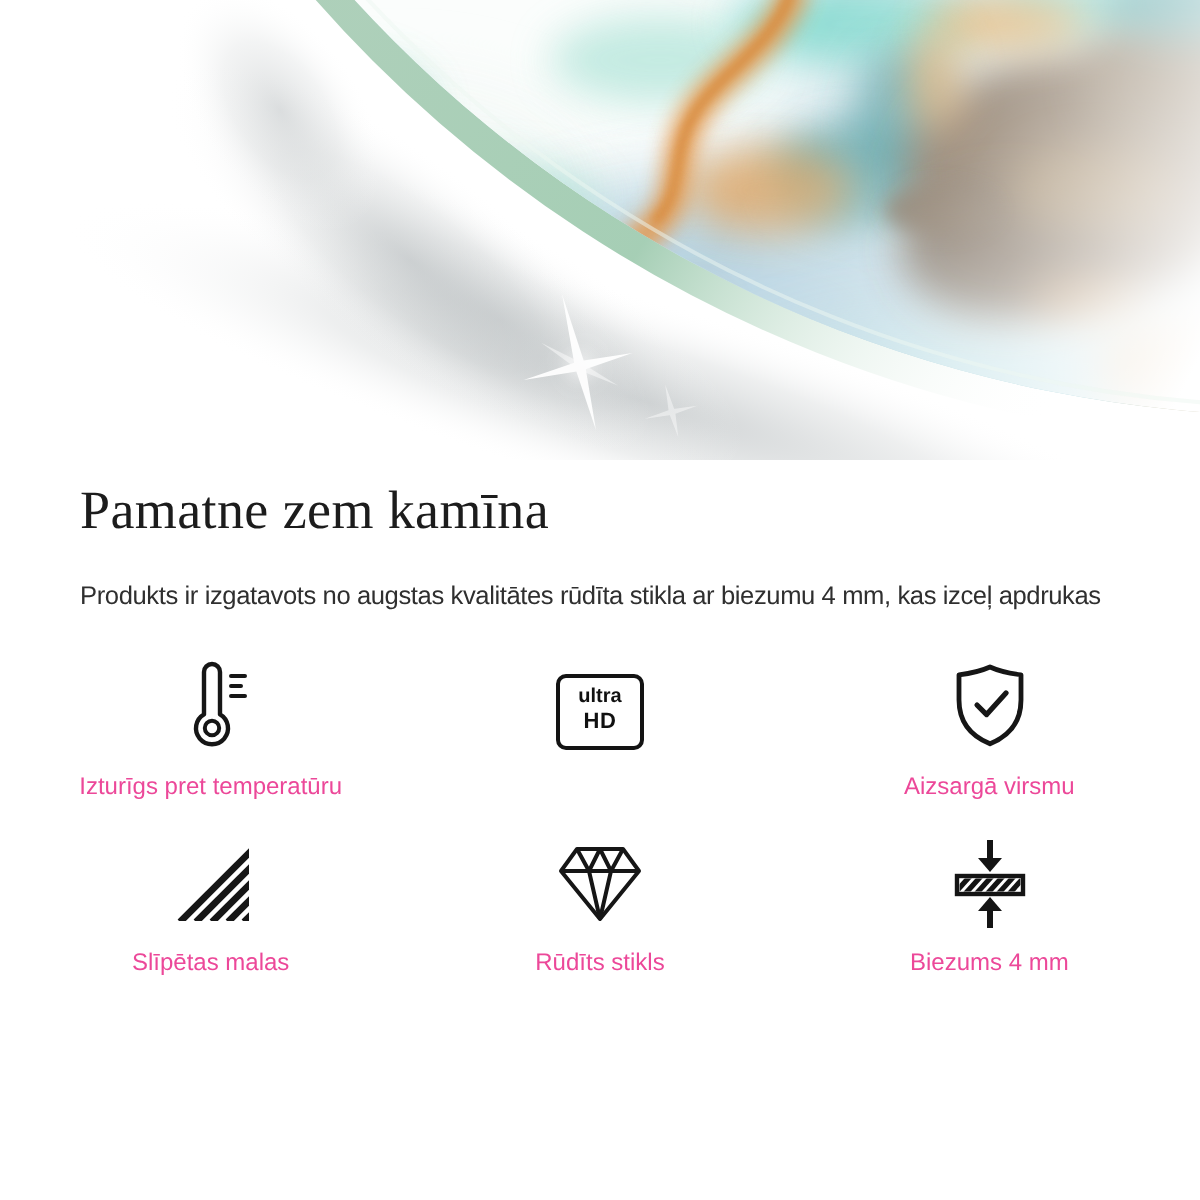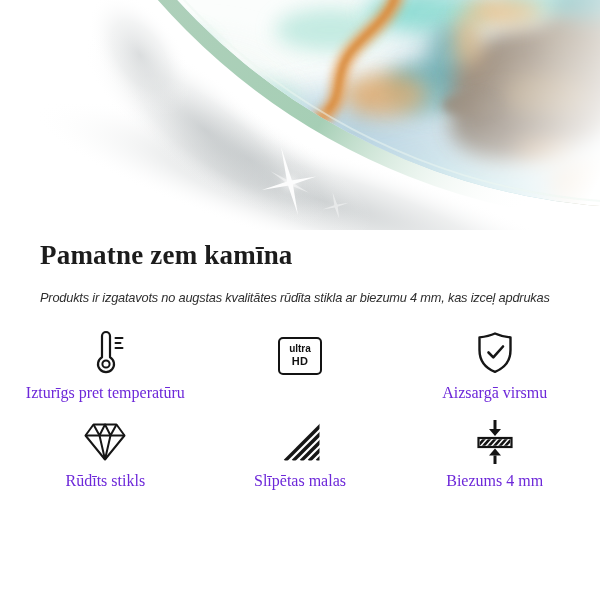--- a/index.html
+++ b/index.html
@@ -9,30 +9,30 @@
   }
   .page{width:600px;height:600px;position:relative;}
   .hero{width:600px;height:230px;display:block;}
   .hero svg{display:block;}
   .content{padding-left:40px;}
   h1{
     font-family:"Liberation Serif","DejaVu Serif",serif;
     font-weight:400;font-size:27px;line-height:33px;color:#1c1c1c;
     margin:9px 0 0 0;letter-spacing:.2px;
   }
-  h1 span{display:block;font-weight:bold;}
+  h1 span{display:block;}
   .desc{margin:13px 0 0 0;font-size:12.8px;line-height:25px;color:#2f2f2f;letter-spacing:-.2px;}
-  .pline{display:block;white-space:nowrap;font-style:italic;}
+  .pline{display:block;white-space:nowrap;}
   .features{
     margin:17px 0 0 -40px;padding:0 8px;width:584px;
     display:grid;grid-template-columns:repeat(3,1fr);row-gap:15px;
   }
   .feature{display:flex;flex-direction:column;align-items:center;}
   .ibox{height:50px;display:flex;align-items:flex-end;justify-content:center;}
-  .flabel{margin-top:9px;font-size:16px;line-height:14px;color:#6d28d9;text-align:center;font-family:Liberation Serif, serif;}
+  .flabel{margin-top:9px;font-size:12px;line-height:14px;color:#ec4899;text-align:center;}
   .icon-stroke{stroke:#161616;fill:none;}
   .uhd{
     width:40px;height:34px;border:2.5px solid #131313;border-radius:5px;
     display:flex;flex-direction:column;align-items:center;justify-content:center;
     margin-bottom:2px;color:#111;
   }
   .uhd-top{font-size:10px;font-weight:700;line-height:10px;}
   .uhd-bottom{font-size:11px;font-weight:700;line-height:15px;letter-spacing:.3px;}
 </style>
 </head>
@@ -176,48 +176,48 @@
             <path class="icon-stroke" stroke-width="2.4" stroke-linejoin="round" d="M24 4.5 C28.2 6.4 33.6 7.7 39.5 8.4 V21 c0 11.3 -6.4 18.2 -15.5 21.9 C14.9 39.2 8.5 32.3 8.5 21 V8.4 C14.4 7.7 19.8 6.4 24 4.5 Z"></path>
             <path class="icon-stroke" stroke-width="2.6" stroke-linecap="round" stroke-linejoin="round" d="M17.5 23.5 l4.8 4.8 L32 17.5"></path>
           </svg>
         </div>
         <div class="flabel">Aizsargā virsmu</div>
       </div>
 
       <div class="feature">
         <div class="ibox">
           <svg width="48" height="48" viewBox="0 0 48 48">
-            <g class="icon-stroke" stroke-width="2" stroke-linejoin="round">
-              <path d="M24 42.5 L4.5 18.5 L12.5 7.5 H35.5 L43.5 18.5 Z"></path>
-              <path d="M4.5 18.5 H43.5"></path>
-              <path d="M12.5 7.5 L18.5 18.5 L24 42.5 M35.5 7.5 L29.5 18.5 L24 42.5 M18.5 18.5 L24 7.5 L29.5 18.5"></path>
-            </g>
-          </svg>
-        </div>
-        <div class="flabel">Rūdīts stikls</div>
-      </div>
-
-      <div class="feature">
-        <div class="ibox">
-          <svg width="48" height="48" viewBox="0 0 48 48">
             <defs>
                 <clipPath id="bevclip">
                   <polygon points="5,43.5 43.5,5 43.5,43.5"></polygon>
                 </clipPath>
               </defs>
             <g clip-path="url(#bevclip)" stroke="#161616" stroke-width="3.4">
               <path d="M9 44 L48 5"></path>
               <path d="M17 44 L48 13"></path>
               <path d="M25 44 L48 21"></path>
               <path d="M33 44 L48 29"></path>
               <path d="M41 44 L48 37"></path>
             </g>
           </svg>
         </div>
         <div class="flabel">Slīpētas malas</div>
+      </div>
+
+      <div class="feature">
+        <div class="ibox">
+          <svg width="48" height="48" viewBox="0 0 48 48">
+            <g class="icon-stroke" stroke-width="2" stroke-linejoin="round">
+              <path d="M24 42.5 L4.5 18.5 L12.5 7.5 H35.5 L43.5 18.5 Z"></path>
+              <path d="M4.5 18.5 H43.5"></path>
+              <path d="M12.5 7.5 L18.5 18.5 L24 42.5 M35.5 7.5 L29.5 18.5 L24 42.5 M18.5 18.5 L24 7.5 L29.5 18.5"></path>
+            </g>
+          </svg>
+        </div>
+        <div class="flabel">Rūdīts stikls</div>
       </div>
 
       <div class="feature">
         <div class="ibox">
           <svg width="48" height="48" viewBox="0 0 48 48">
             <path d="M24 3 V12" stroke="#141414" stroke-width="3"></path>
             <polygon points="18,12 30,12 24,19" fill="#141414"></polygon>
             <rect x="7.5" y="21" width="33" height="9" fill="#ffffff" stroke="#141414" stroke-width="2.2"></rect>
             <defs>
                 <clipPath id="barclip">

